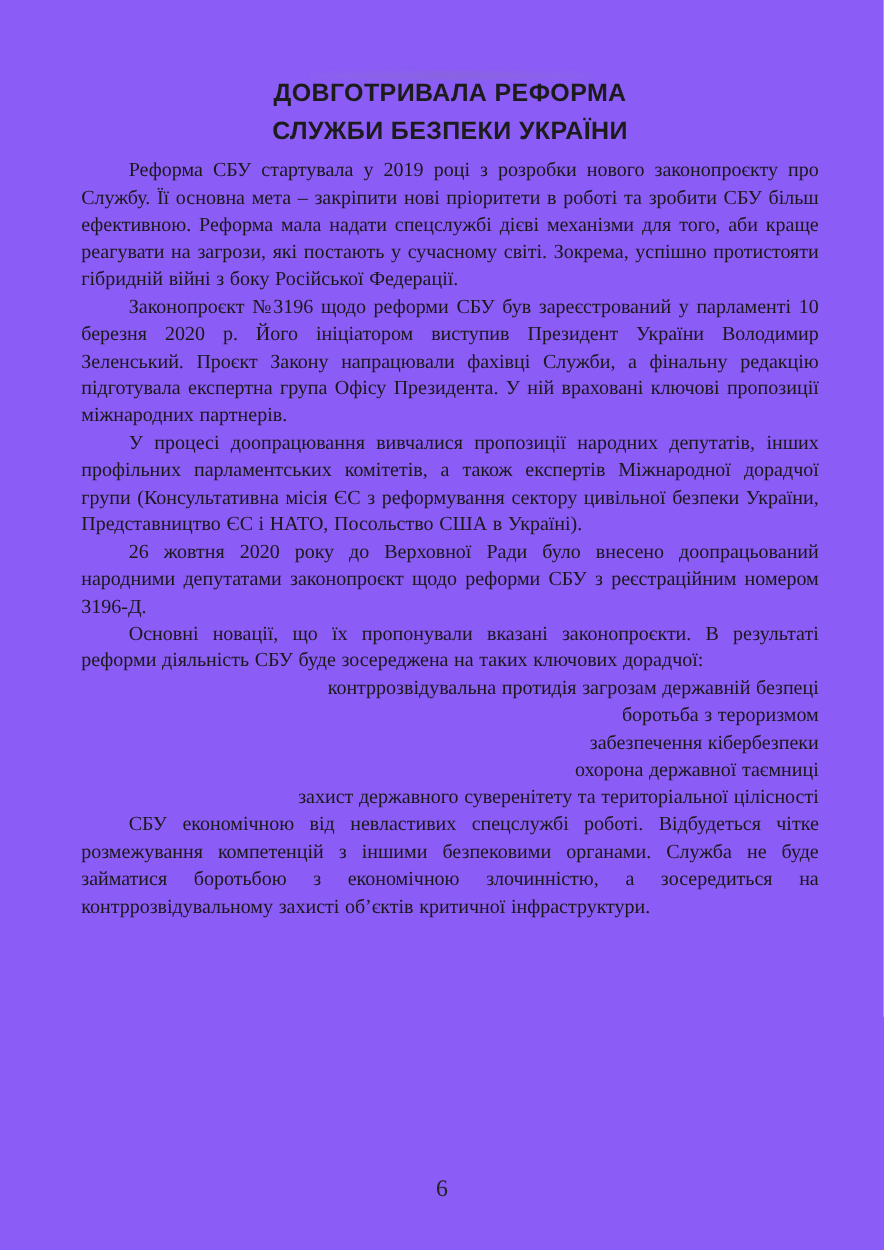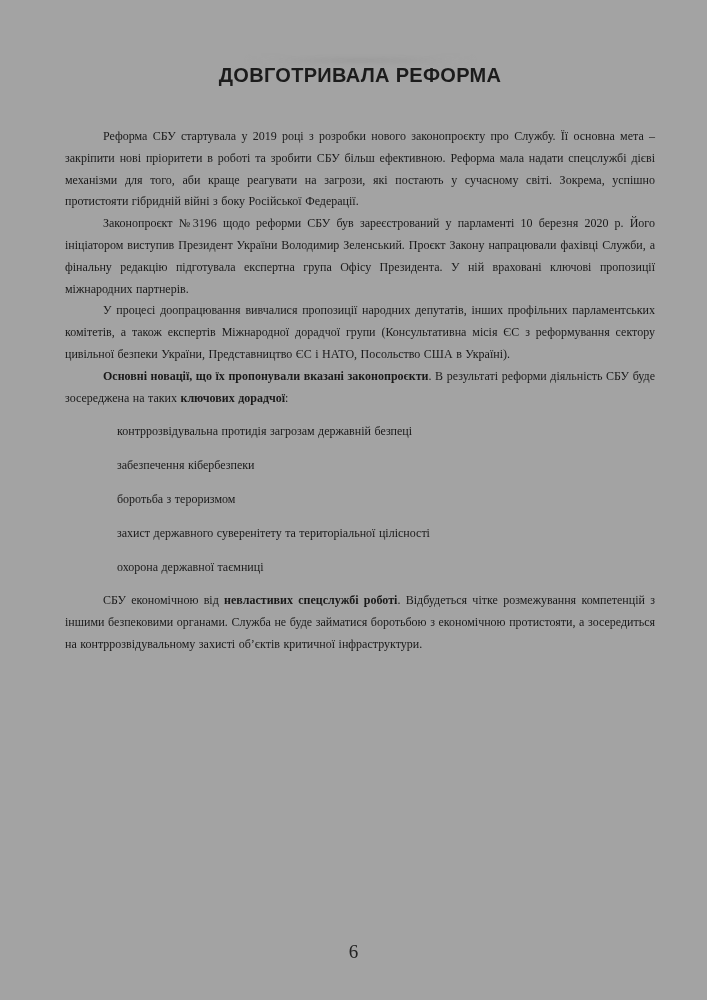--- a/index.html
+++ b/index.html
@@ -1,21 +1,21 @@
 <!DOCTYPE html>
 <html lang="uk"><head>
 <meta charset="utf-8">
 <style>
   html, body { margin: 0; padding: 0; background: #e8e8e8; }
   .page {
     position: relative;
     width: 707px;
     height: 1000px;
     margin: 0 auto;
-    background: #a3a3a3;
+    background: #8b5cf6;
     overflow: hidden;
     font-family: "Liberation Serif", serif;
     color: #191919;
   }
   .scan-smudge {
     position: absolute;
     top: 57px;
     left: 248px;
     width: 225px;
     height: 7px;
@@ -34,65 +34,67 @@
     font-size: 20px;
     line-height: 30px;
     letter-spacing: 0.3px;
     color: #1c1c1c;
   }
   .content {
     position: absolute;
     top: 126px;
     left: 65px;
     width: 590px;
-    font-size: 12px;
+    font-size: 16px;
     line-height: 21.8px;
     text-align: justify;
     word-spacing: 0.5px;
   }
   .para {
     margin: 0;
     text-indent: 38px;
   }
   .list-line {
-    margin: 12px;
+    margin: 0;
     padding-left: 40px;
     text-indent: 0;
-    text-align: left;
+    text-align: right;
   }
-  .bold { font-weight: bold; }
+  .bold { font-weight: normal; }
   .page-number {
     position: absolute;
     top: 941px;
     left: 0;
     width: 707px;
     text-align: center;
     font-size: 19px;
     color: #222;
   }
 </style>
 </head>
 <body>
 
 <div class="page">
 
   <div class="scan-smudge"></div>
 
   <div class="title-block">
     <div>ДОВГОТРИВАЛА РЕФОРМА</div>
+    <div>СЛУЖБИ БЕЗПЕКИ УКРАЇНИ</div>
   </div>
 
   <div class="content">
     <p class="para"><span>Реформа СБУ стартувала у 2019 році з розробки нового законопроєкту про Службу. Її основна мета – закріпити нові пріоритети в роботі та зробити СБУ більш ефективною. Реформа мала надати спецслужбі дієві механізми для того, аби краще реагувати на загрози, які постають у сучасному світі. Зокрема, успішно протистояти гібридній війні з боку Російської Федерації.</span></p>
     <p class="para"><span>Законопроєкт №3196 щодо реформи СБУ був зареєстрований у парламенті 10 березня 2020 р. Його ініціатором виступив Президент України Володимир Зеленський. Проєкт Закону напрацювали фахівці Служби, а фінальну редакцію підготувала експертна група Офісу Президента. У ній враховані ключові пропозиції міжнародних партнерів.</span></p>
     <p class="para"><span>У процесі доопрацювання вивчалися пропозиції народних депутатів, інших профільних парламентських комітетів, а також експертів Міжнародної дорадчої групи (Консультативна місія ЄС з реформування сектору цивільної безпеки України, Представництво ЄС і НАТО, Посольство США в Україні).</span></p>
+    <p class="para"><span>26 жовтня 2020 року до Верховної Ради було внесено доопрацьований народними депутатами законопроєкт щодо реформи СБУ з реєстраційним номером 3196-Д.</span></p>
     <p class="para"><span class="bold">Основні новації, що їх пропонували вказані законопроєкти</span><span>. В результаті реформи діяльність СБУ буде зосереджена на таких </span><span class="bold">ключових дорадчої</span><span>:</span></p>
     <p class="list-line"><span>контррозвідувальна протидія загрозам державній безпеці</span></p>
+    <p class="list-line"><span>боротьба з тероризмом</span></p>
     <p class="list-line"><span>забезпечення кібербезпеки</span></p>
-    <p class="list-line"><span>боротьба з тероризмом</span></p>
+    <p class="list-line"><span>охорона державної таємниці</span></p>
     <p class="list-line"><span>захист державного суверенітету та територіальної цілісності</span></p>
-    <p class="list-line"><span>охорона державної таємниці</span></p>
-    <p class="para"><span>СБУ економічною від </span><span class="bold">невластивих спецслужбі роботі</span><span>. Відбудеться чітке розмежування компетенцій з іншими безпековими органами. Служба не буде займатися боротьбою з економічною протистояти, а зосередиться на контррозвідувальному захисті об’єктів критичної інфраструктури.</span></p>
+    <p class="para"><span>СБУ економічною від </span><span class="bold">невластивих спецслужбі роботі</span><span>. Відбудеться чітке розмежування компетенцій з іншими безпековими органами. Служба не буде займатися боротьбою з економічною злочинністю, а зосередиться на контррозвідувальному захисті об’єктів критичної інфраструктури.</span></p>
   </div>
 
   <div class="page-number">6</div>
 
 </div>
 
 </body></html>

